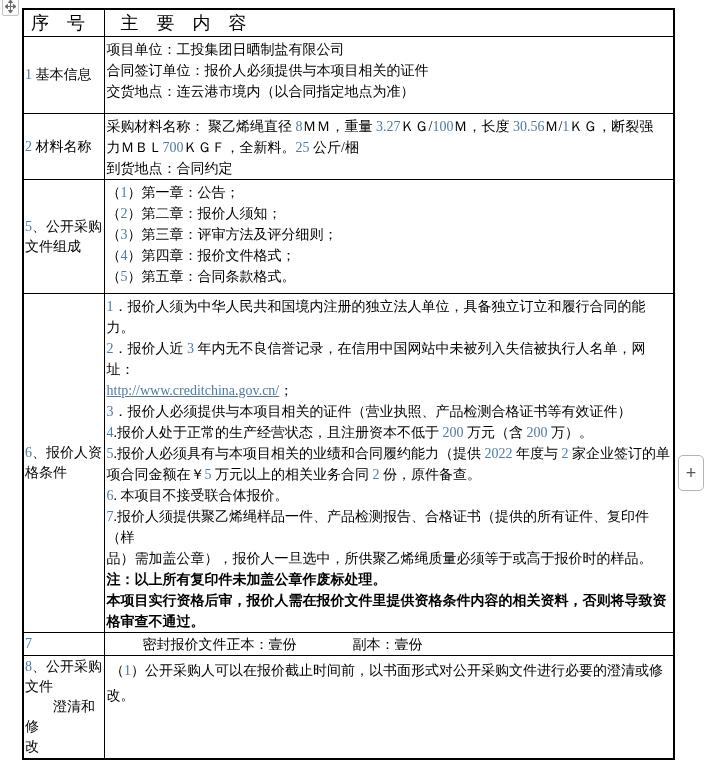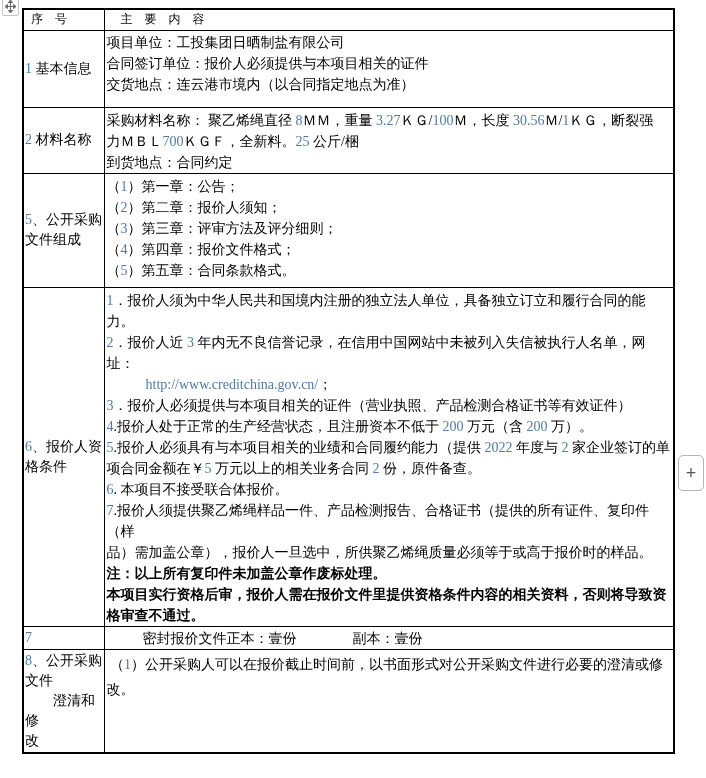--- a/index.html
+++ b/index.html
@@ -27,37 +27,37 @@
   }
   table.doc{
     position:absolute;left:22px;top:8px;width:653px;
     border-collapse:collapse;table-layout:fixed;
     border:2px solid #000;
     font-size:14px;
   }
   col.c1{width:81px;}
   td,th{border:1px solid #000;padding:0;vertical-align:top;box-sizing:border-box;}
   th{
-    height:21px;font-weight:normal;text-align:left;font-size:12px;
+    height:21px;font-weight:normal;text-align:left;font-size:18px;
     padding:1px 0 1px 7px;white-space:pre;
   }
   th.hc2{padding-left:16px;}
   td.label-cell{vertical-align:middle;padding:1px 0 1px 1px;}
   .label{
     white-space:pre-wrap;line-height:20px;word-break:break-all;
   }
   td.content-cell{padding:2px 2px 0 2px;overflow:hidden;}
   .line{
     white-space:pre-wrap;line-height:21px;word-break:break-all;
   }
   .r8 .line{line-height:25px;}
   .r7 .line{line-height:19px;margin-left:36px;}
   .bold{font-weight:bold;}
   .num{color:#4e7ba3;}
-  .url{color:#4e7ba3;margin-left:39px;}
+  .url{color:#4e7ba3;text-decoration:underline;}
 </style>
 </head>
 <body>
 
 <div class="move-handle">
   <span>
     <svg width="11" height="13" viewBox="0 0 11 13">
       <g stroke="#6a6a6a" stroke-width="1" fill="#6a6a6a">
         <line x1="5.5" y1="2" x2="5.5" y2="11"></line>
         <line x1="1" y1="6.5" x2="10" y2="6.5"></line>
@@ -79,21 +79,21 @@
     <tr>
       <th class="hc1">序　号</th>
       <th class="hc2">主　要　内　容</th>
     </tr>
   </thead>
   <tbody id="doc-body">
       <tr class="r1">
         <td class="label-cell">
           <div class="label rich"><span class="num">1</span> 基本信息</div>
         </td>
-        <td class="content-cell" style="height: 77px; font-family: Liberation Mono, monospace;">
+        <td class="content-cell" style="height: 77px;">
           <div class="line rich">项目单位：工投集团日晒制盐有限公司</div>
           <div class="line rich">合同签订单位：报价人必须提供与本项目相关的证件</div>
           <div class="line rich">交货地点：连云港市境内（以合同指定地点为准）</div>
         </td>
       </tr>
       <tr class="r2">
         <td class="label-cell">
           <div class="label rich"><span class="num">2</span> 材料名称</div>
         </td>
         <td class="content-cell" style="height: 62px;">

